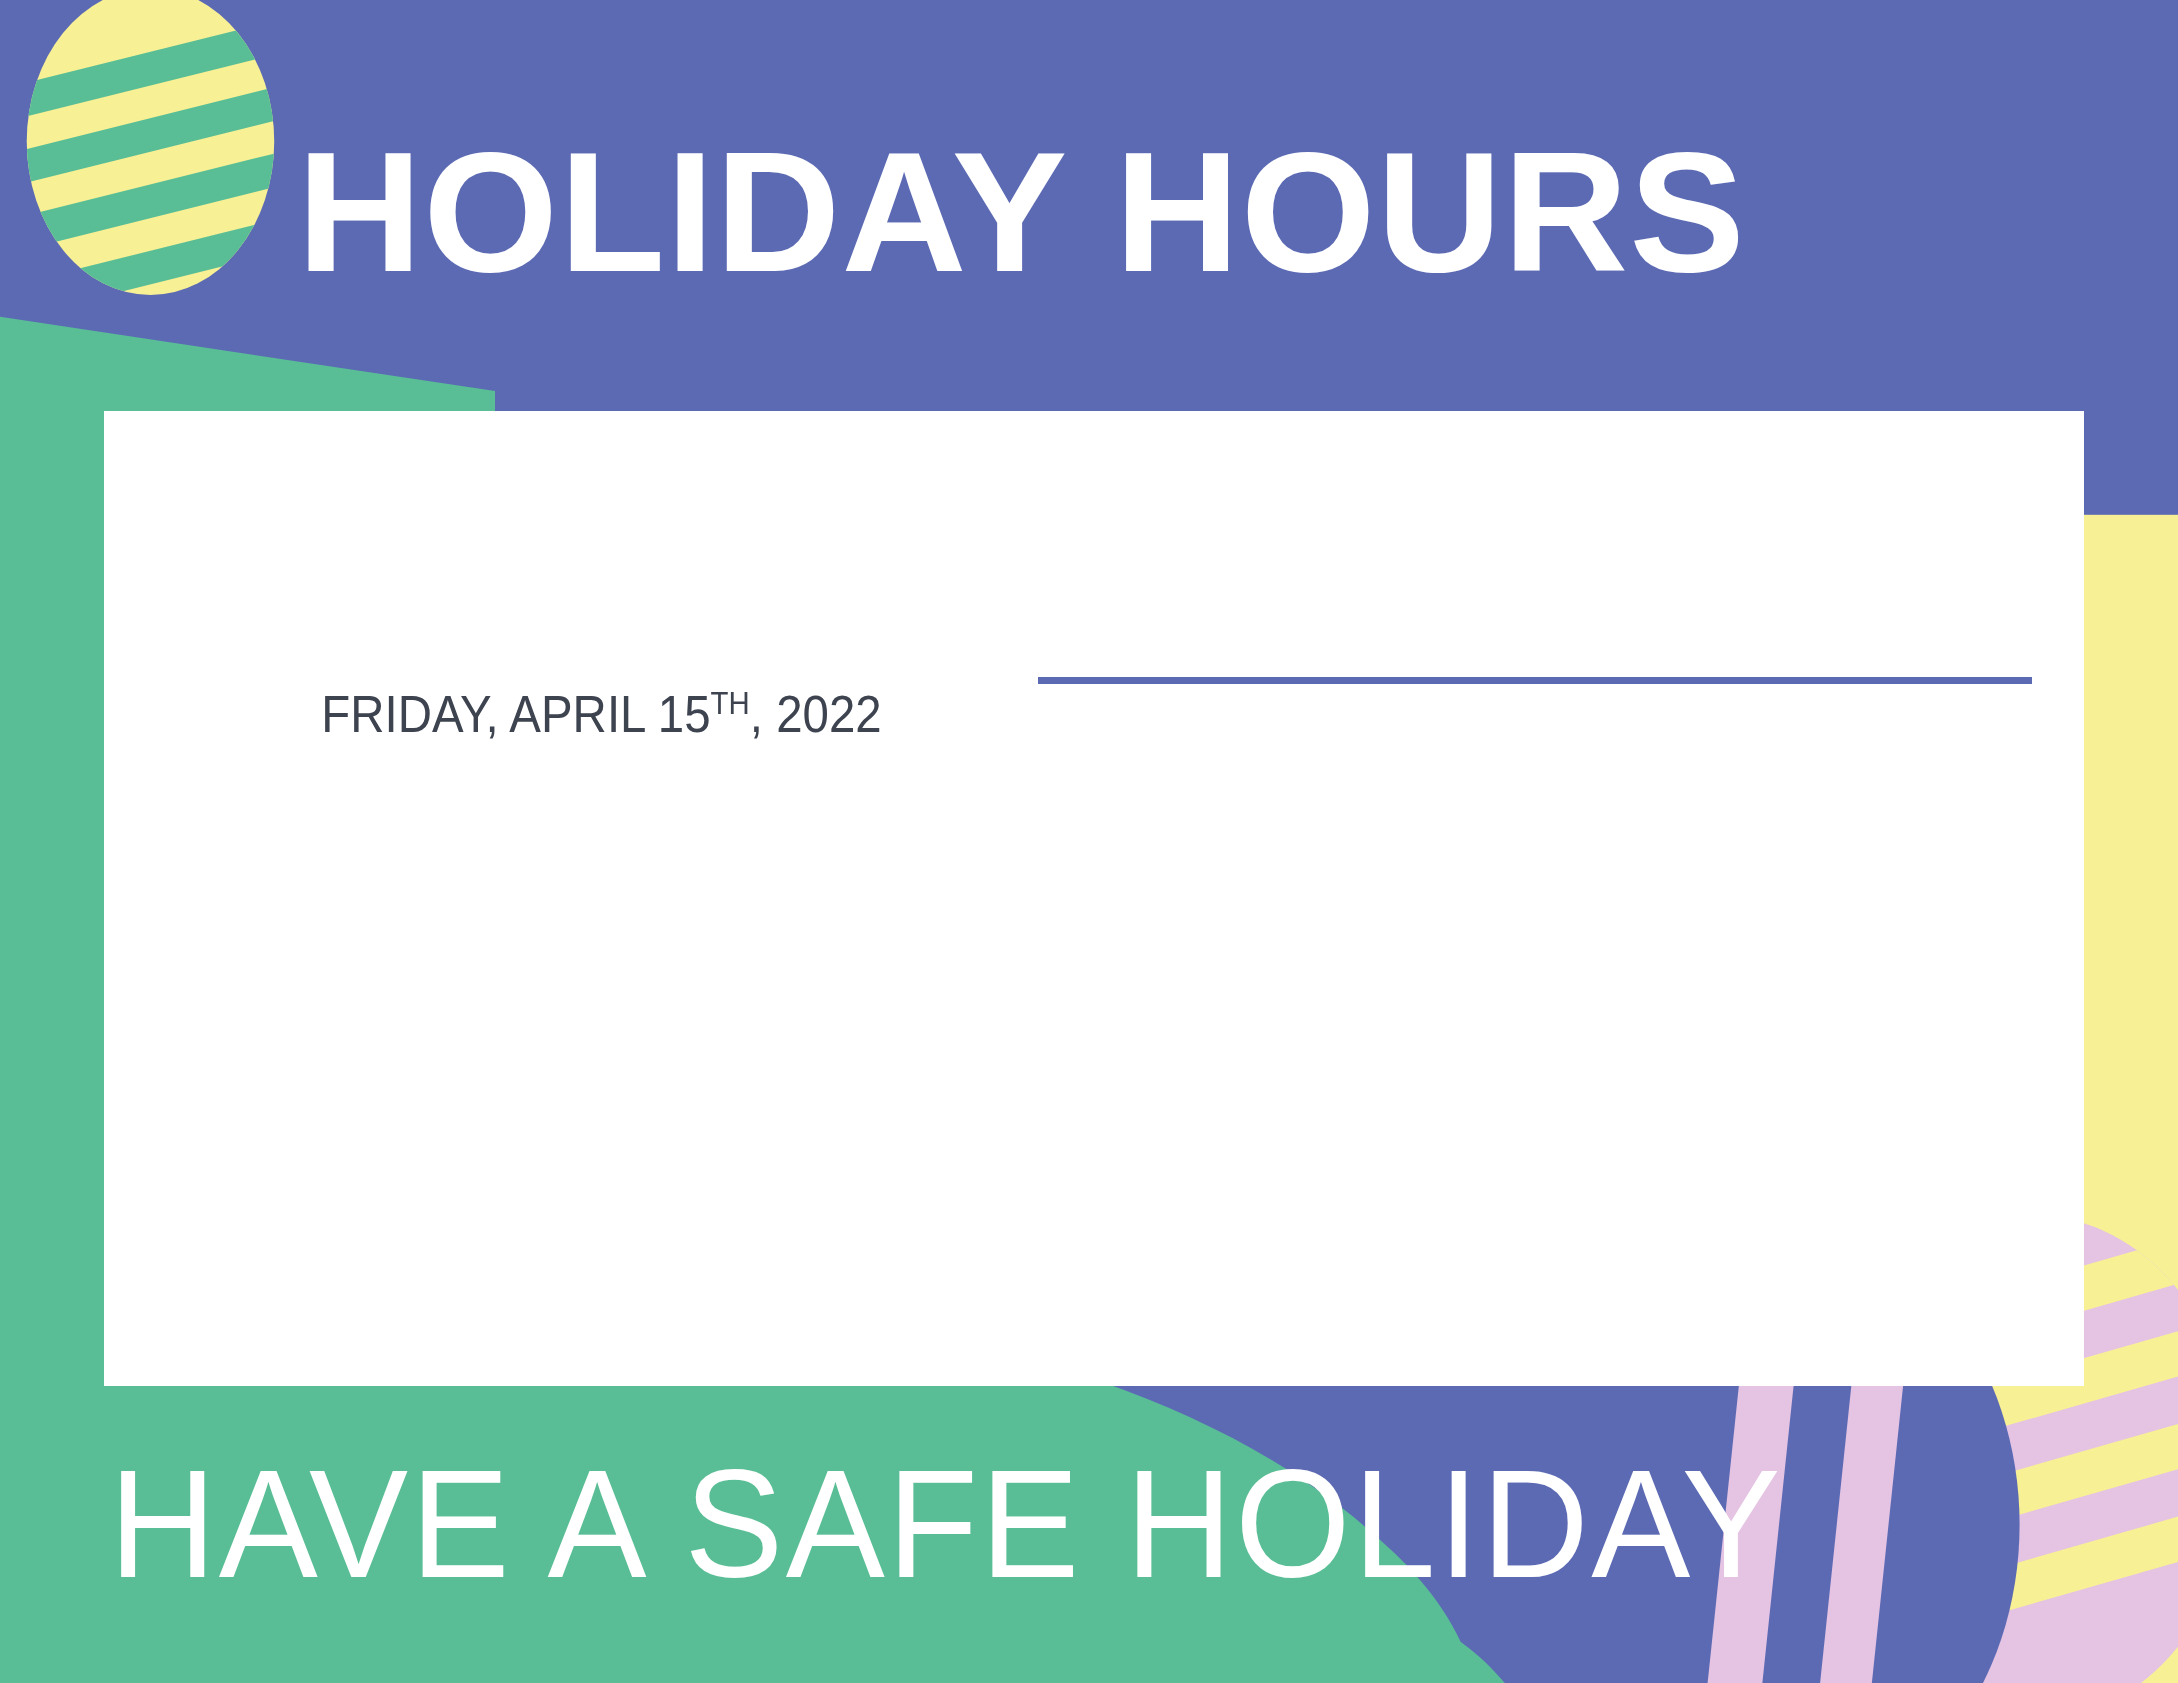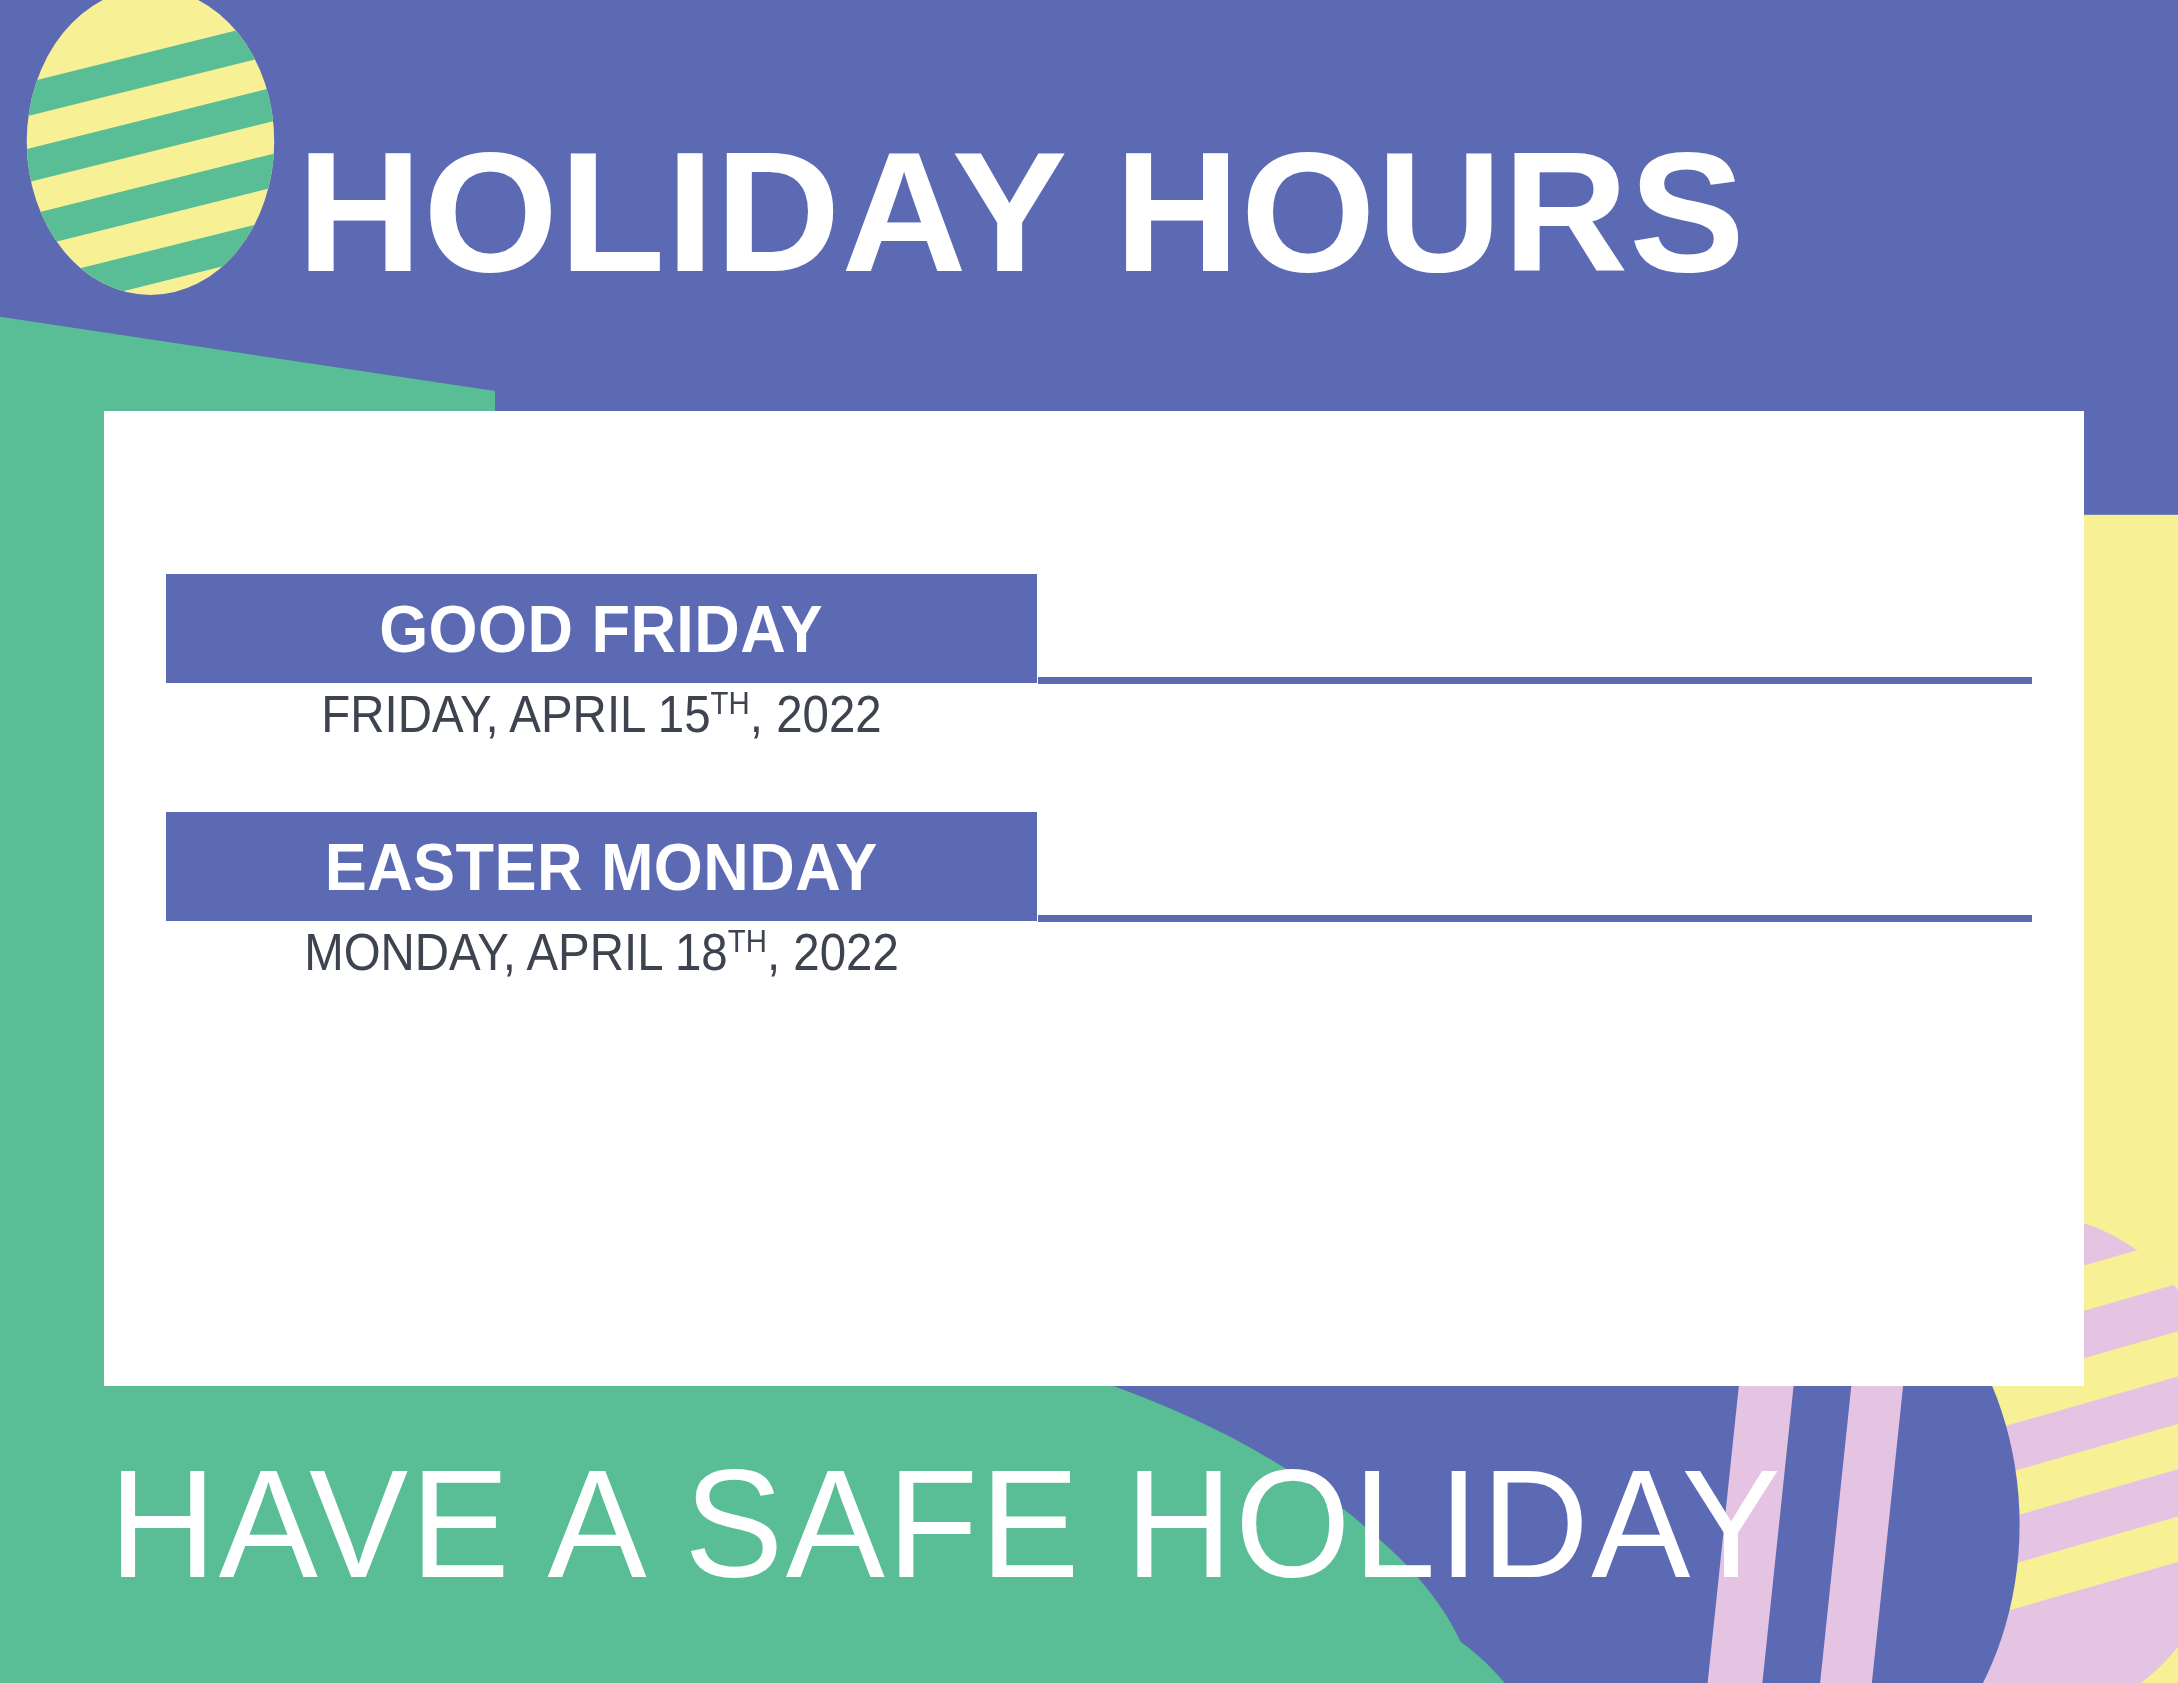--- a/index.html
+++ b/index.html
@@ -193,35 +193,25 @@
     </g>
 
   </svg>
 
   <div class="title">HOLIDAY HOURS</div>
 
   <div class="card">
     <div class="rows">
 
       <div class="row">
-        <div class="row-bar">
-          <span class="row-bar-label">GOOD FRIDAY</span>
-        </div>
         <div class="row-rule"></div>
         <div class="row-date"><span>FRIDAY, APRIL 15</span><sup>TH</sup><span>, 2022</span></div>
       </div>
 
 
-      <div class="row">
-        <div class="row-bar">
-          <span class="row-bar-label">EASTER MONDAY</span>
-        </div>
-        <div class="row-rule"></div>
-        <div class="row-date"><span>MONDAY, APRIL 18</span><sup>TH</sup><span>, 2022</span></div>
-      </div>
 
     </div>
   </div>
 
   <div class="footer-text">HAVE A SAFE HOLIDAY</div>
 
 </div>
 
 
 </body></html>

